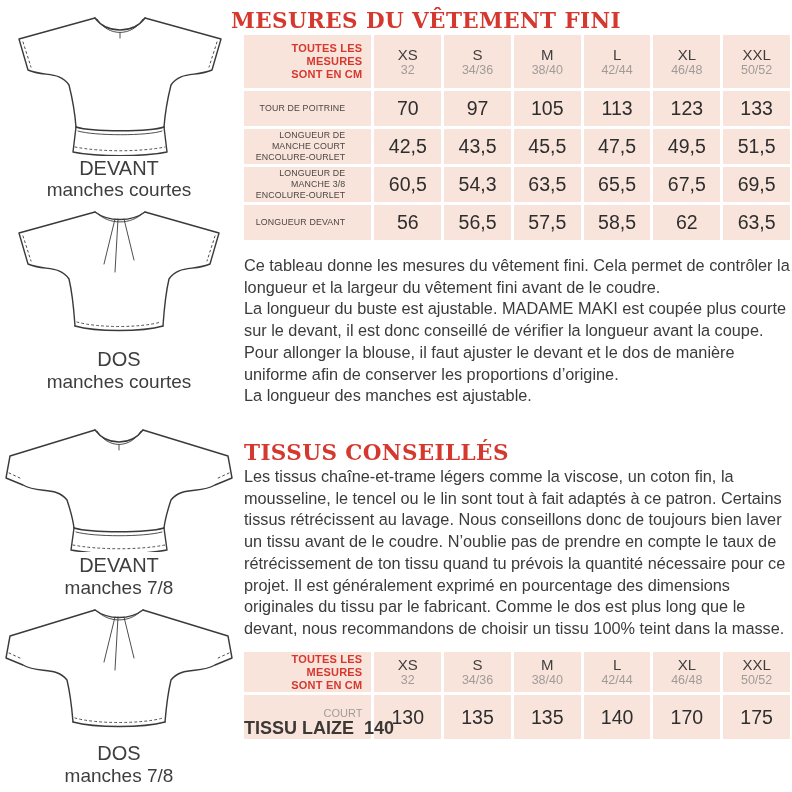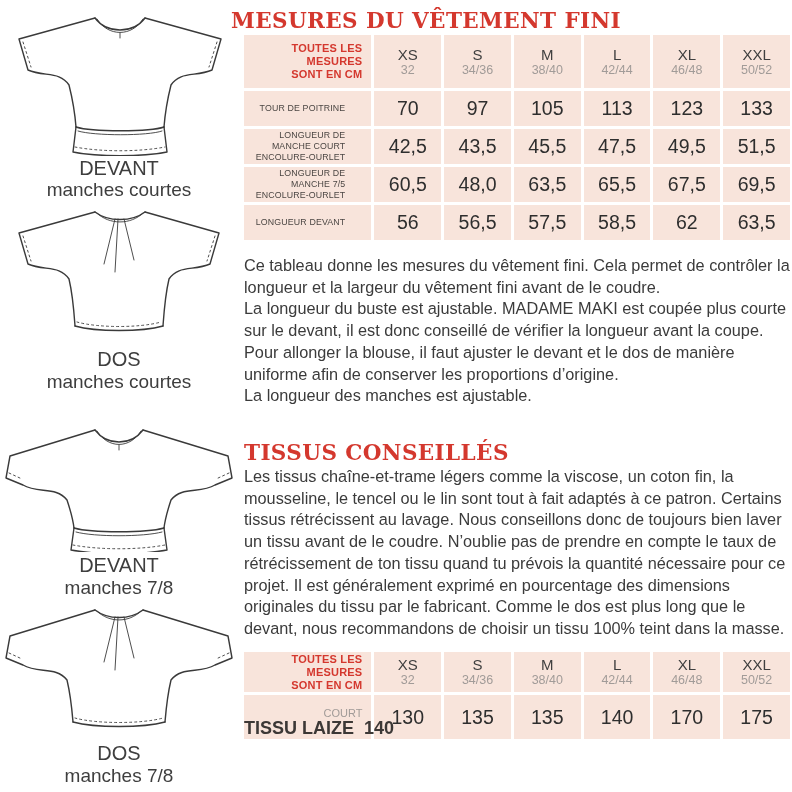--- a/index.html
+++ b/index.html
@@ -155,25 +155,25 @@
       </td>
       <td class="cs val">42,5</td>
       <td class="cs val">43,5</td>
       <td class="cs val">45,5</td>
       <td class="cs val">47,5</td>
       <td class="cs val">49,5</td>
       <td class="cs val">51,5</td>
     </tr>
     <tr class="dr">
       <td class="c0">
-        <span class="rowlbl">LONGUEUR DE MANCHE 7/5</span>
+        <span class="rowlbl">LONGUEUR DE MANCHE 3/8</span>
         <span class="rowlbl">ENCOLURE-OURLET</span>
       </td>
       <td class="cs val">60,5</td>
-      <td class="cs val">48,0</td>
+      <td class="cs val">54,3</td>
       <td class="cs val">63,5</td>
       <td class="cs val">65,5</td>
       <td class="cs val">67,5</td>
       <td class="cs val">69,5</td>
     </tr>
     <tr class="dr">
       <td class="c0">
             <span class="rowlbl">LONGUEUR DEVANT</span>
           </td>
       <td class="cs val">56</td>

